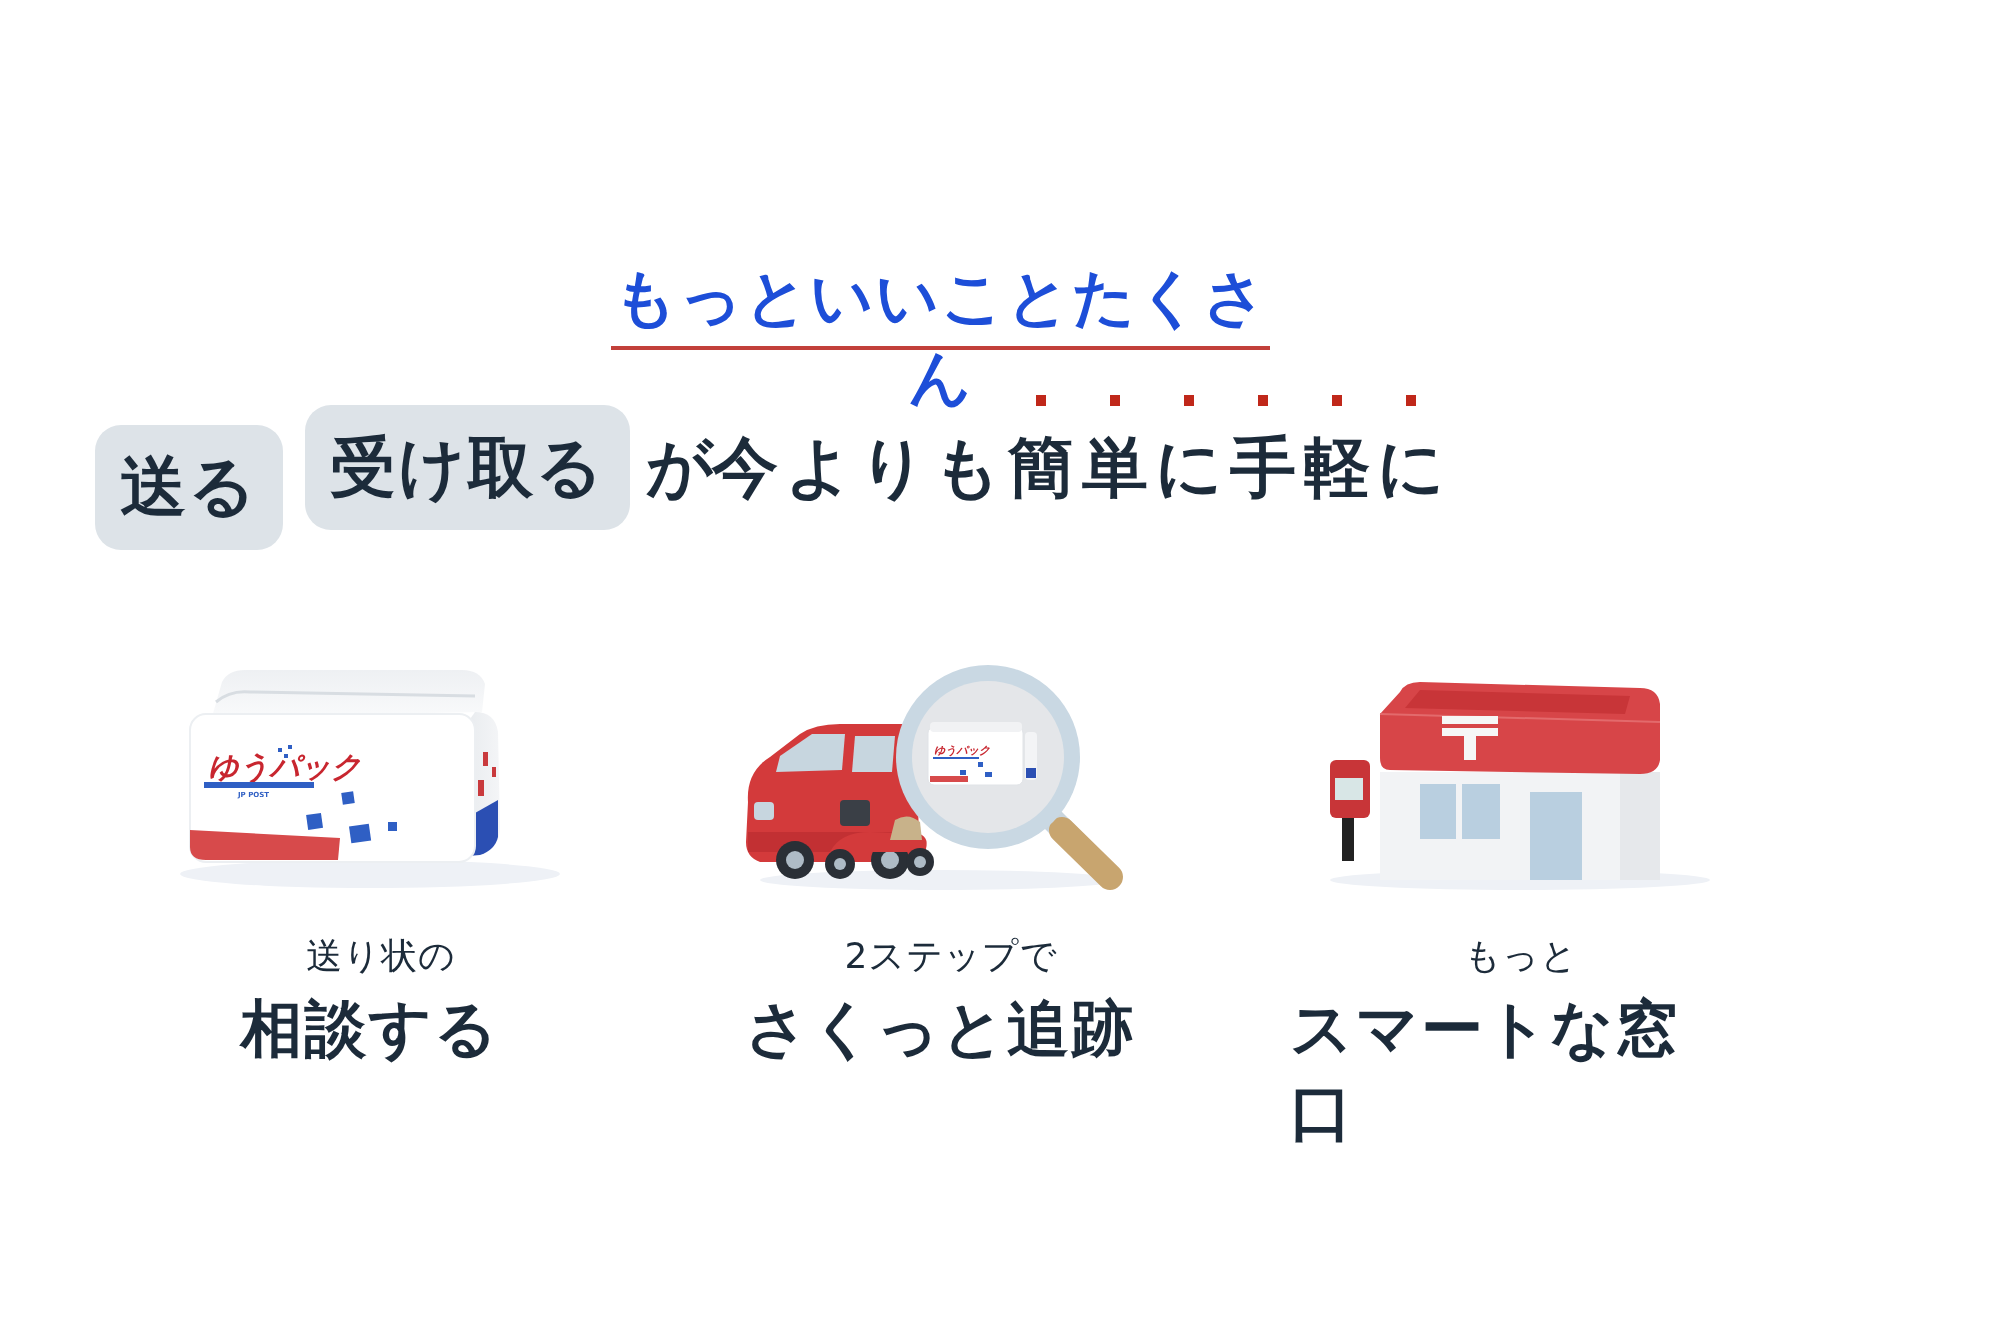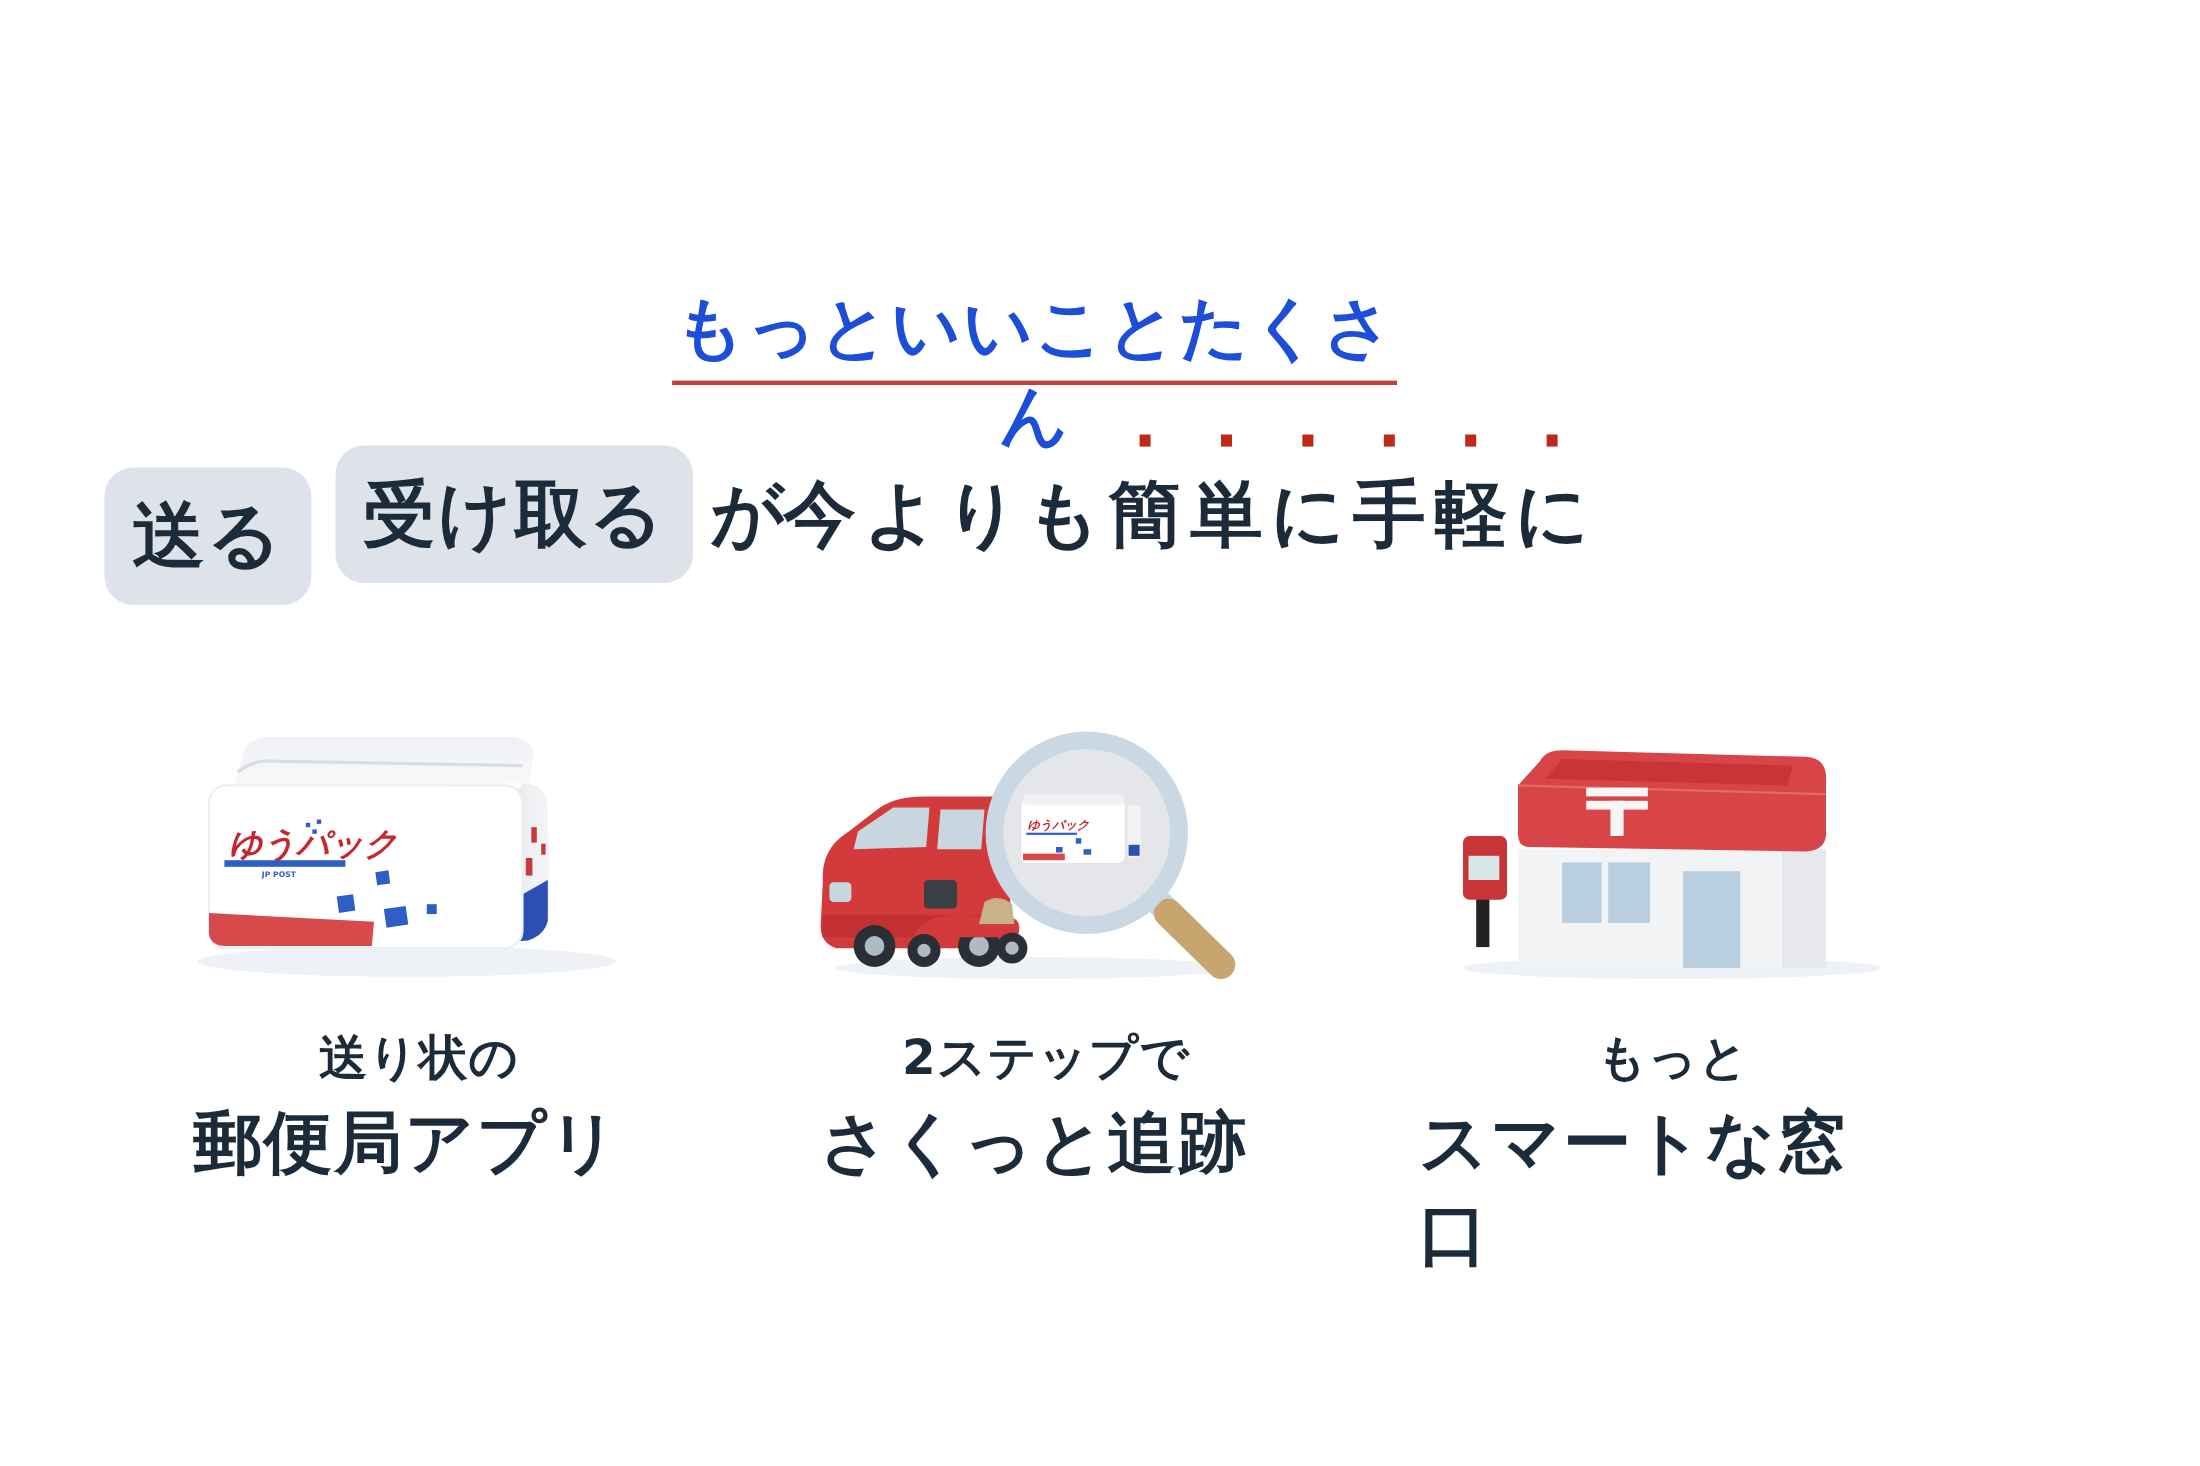--- a/index.html
+++ b/index.html
@@ -62,21 +62,21 @@
     margin-left: -5px; background: #c0281a;
   }
 
   
   .feature {
     position: absolute; top: 652px; width: 440px;
     display: flex; flex-direction: column; align-items: center;
   }
   .feature .illus { width: 440px; height: 250px; position: relative; }
   .feature .sub {
-    margin-top: 30px; font-size: 44px; font-weight: bold; color: #1c2b3a;
+    margin-top: 30px; font-size: 36px; font-weight: normal; color: #1c2b3a;
     letter-spacing: 1px;
     margin-left: 22px;
   }
   .feature .main {
     margin-top: 6px; font-size: 62px; font-weight: bold; color: #1c2b3a;
     letter-spacing: 2px;
   }
   .f1 { left: 150px; }
   .f2 { left: 720px; }
   .f3 { left: 1290px; }
@@ -140,21 +140,21 @@
         <rect x="138" y="93" width="4" height="4" fill="#2f5fc4"></rect>
         <rect x="134" y="102" width="4" height="4" fill="#2f5fc4"></rect>
         <rect x="192" y="140" width="12" height="12" fill="#2f5fc4" transform="rotate(-8 198 146)"></rect>
         <rect x="157" y="162" width="15" height="15" fill="#2f5fc4" transform="rotate(-8 164 169)"></rect>
         <rect x="200" y="173" width="20" height="17" fill="#2f5fc4" transform="rotate(-8 210 181)"></rect>
         <rect x="238" y="170" width="9" height="9" fill="#2f5fc4"></rect>
         <path d="M40 178 L190 186 L188 208 L56 208 Q40 208 40 195 Z" fill="#d74a4b"></path>
       </svg>
     </div>
     <div class="sub">送り状の</div>
-    <div class="main">郵便局アプリ</div>
+    <div class="main">相談する</div>
   </div>
 
   <div class="feature f2">
     <div class="illus">
       <svg width="440" height="250" viewBox="0 0 440 250">
         <ellipse cx="220" cy="228" rx="180" ry="10" fill="#eef1f6"></ellipse>
 
         <path d="M28 150 Q26 120 50 105 L80 82 Q95 72 120 72 L195 72 L200 210 L40 210 Q26 205 26 190 Z" fill="#d33a3b"></path>
         <path d="M60 104 L92 82 L125 82 L122 118 L56 120 Z" fill="#c7d6df"></path>
         <path d="M135 84 L175 84 L172 120 L132 120 Z" fill="#c7d6df"></path>

